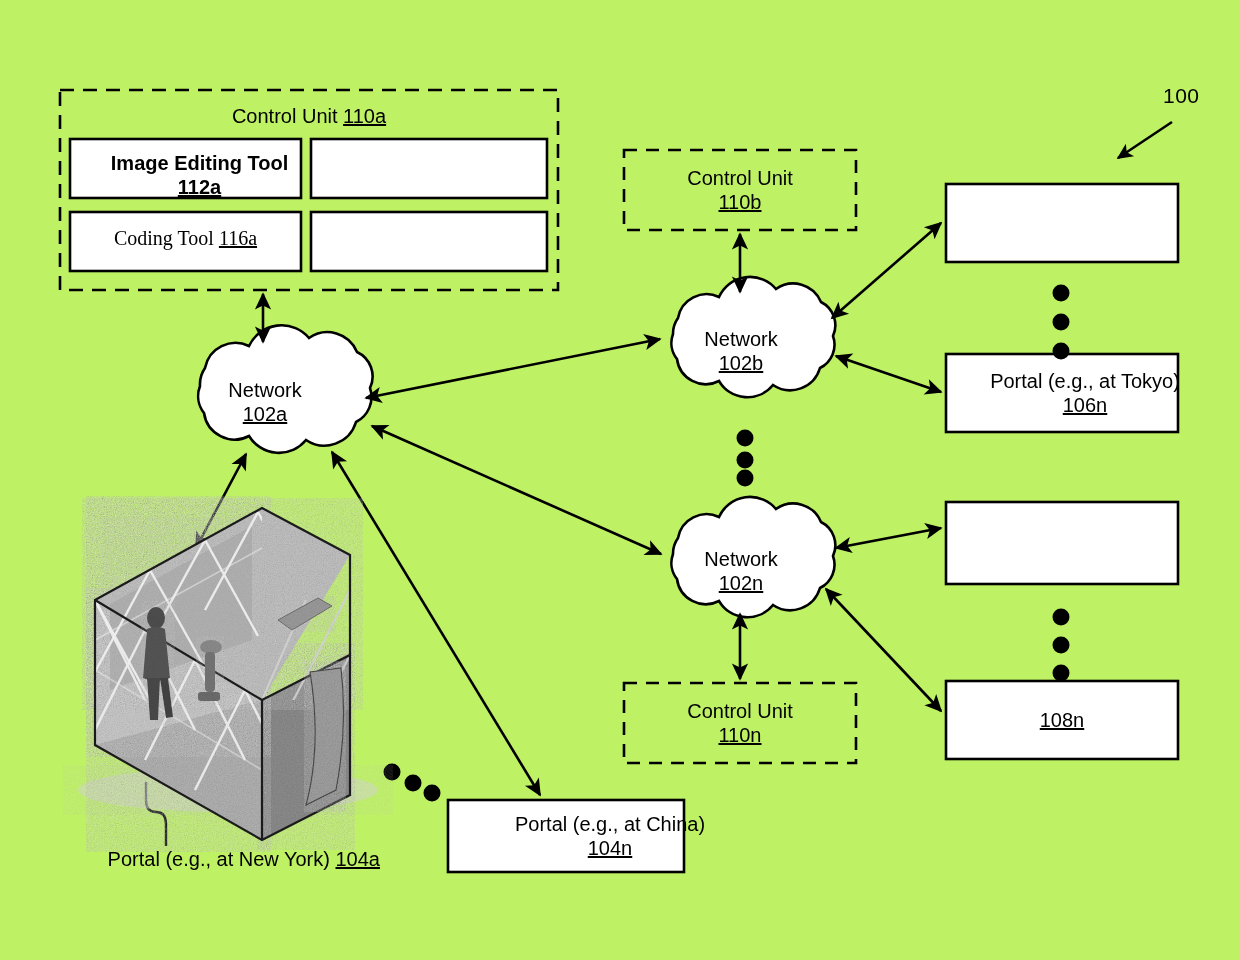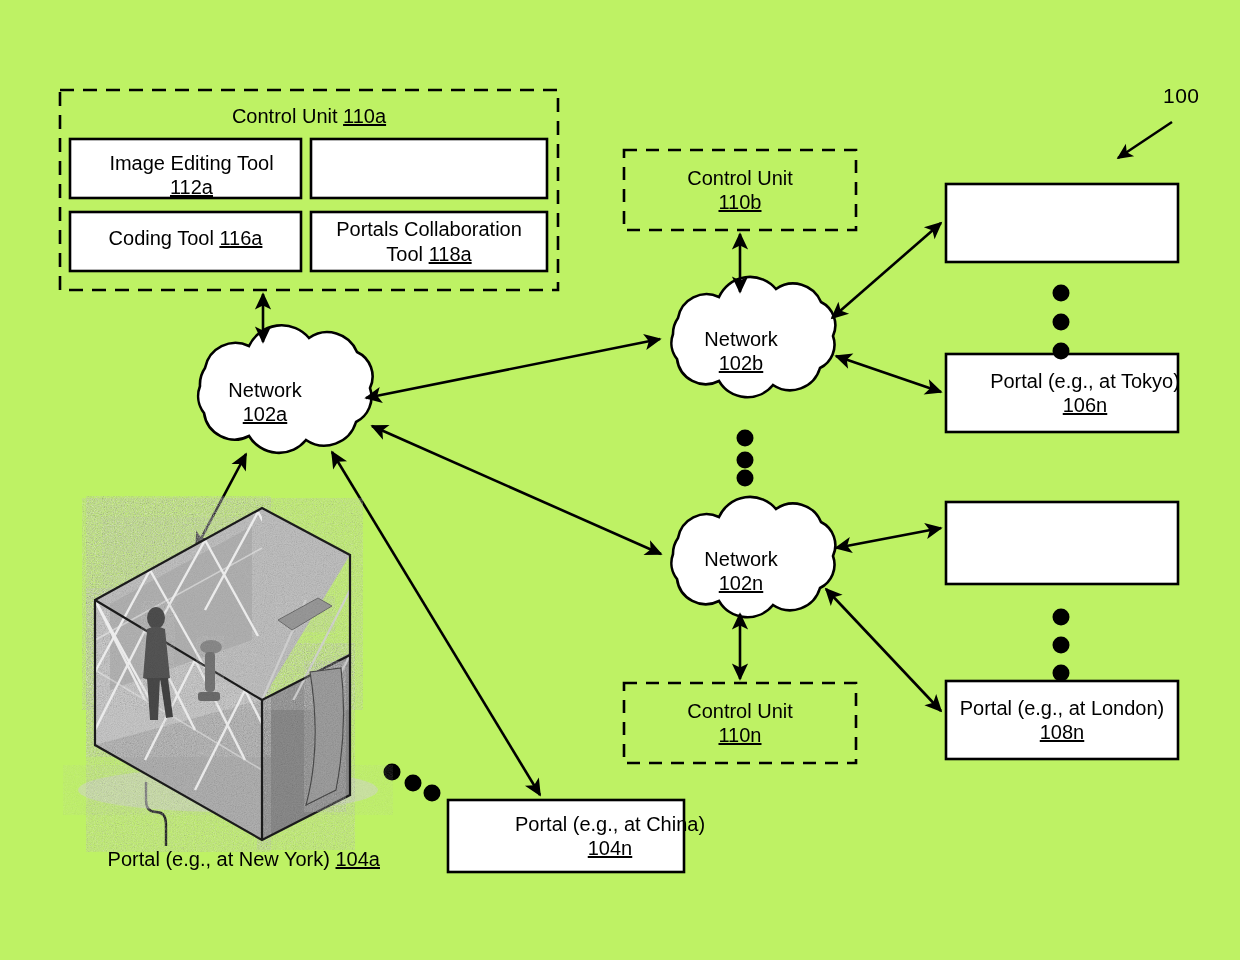--- a/index.html
+++ b/index.html
@@ -243,34 +243,30 @@
       <polygon points="278,620 318,598 332,606 292,630" fill="#9b9b9b" filter="url(#grainSoft)" stroke="#6e6e6e" stroke-width="1"></polygon>
     </g>
   </svg>
 
   <div class="corner-num" style="left:1163px; top:84px;">100</div>
 
   <div class="tbox" style="left:60px; top:98px; width:498px; height:36px;">
     <span class="ln"><span>Control Unit</span>&nbsp;<span class="inline-ref">110a</span></span>
   </div>
 
-  <div class="tbox" style="left:76px; top:139px; width:231px; height:72px;">
+  <div class="tbox" style="left:84px; top:139px; width:231px; height:72px;font-weight:bold;">
     <span class="ln">Image Editing Tool</span>
     <span class="ln ref">112a</span>
   </div>
 
 
-  <div class="tbox" style="left:70px; top:212px; width:231px; height:53px;">
+  <div class="tbox" style="left:70px; top:212px; width:231px; height:53px;font-family:Liberation Serif, serif;">
     <span class="ln"><span>Coding Tool</span>&nbsp;<span class="inline-ref">116a</span></span>
   </div>
 
-  <div class="tbox" style="left:311px; top:212px; width:236px; height:59px;">
-    <span class="ln">Portals Collaboration</span>
-    <span class="ln"><span>Tool</span>&nbsp;<span class="inline-ref">118a</span></span>
-  </div>
 
   <div class="tbox" style="left:624px; top:150px; width:232px; height:80px;">
     <span class="ln">Control Unit</span>
     <span class="ln ref">110b</span>
   </div>
 
   <div class="tbox" style="left:624px; top:683px; width:232px; height:80px;">
     <span class="ln">Control Unit</span>
     <span class="ln ref">110n</span>
   </div>
@@ -291,21 +287,20 @@
   </div>
 
 
   <div class="tbox" style="left:946px; top:354px; width:232px; height:78px;padding-left:46px;">
     <span class="ln">Portal (e.g., at Tokyo)</span>
     <span class="ln ref">106n</span>
   </div>
 
 
   <div class="tbox" style="left:946px; top:681px; width:232px; height:78px;">
-    <span class="ln">Portal (e.g., at London)</span>
     <span class="ln ref">108n</span>
   </div>
 
   <div class="tbox" style="left:448px; top:800px; width:236px; height:72px;margin-left:44px;">
     <span class="ln">Portal (e.g., at China)</span>
     <span class="ln ref">104n</span>
   </div>
 
   <div class="caption" style="left:80px; top:847px;">
     <span class="ln">Portal (e.g., at New York)</span>

